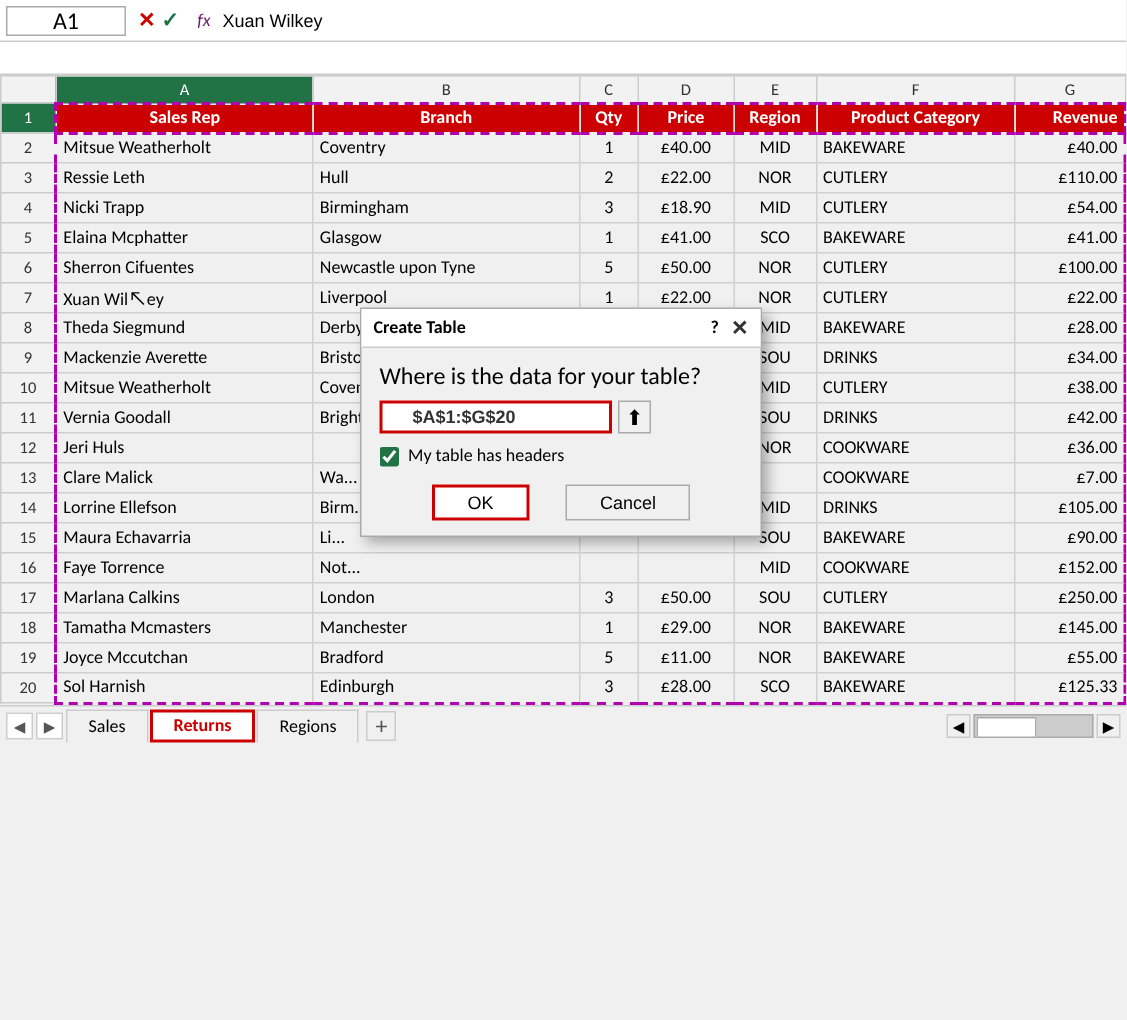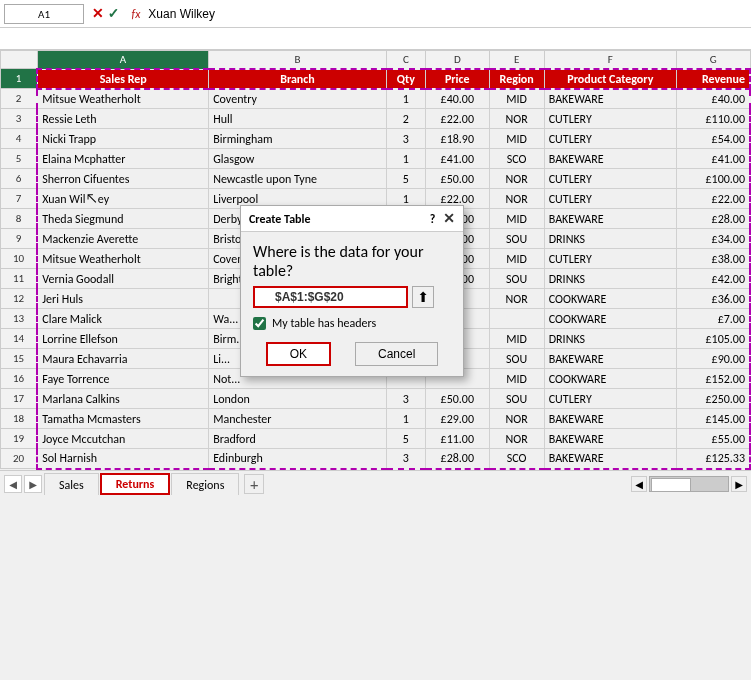--- a/index.html
+++ b/index.html
@@ -1,20 +1,20 @@
 <!DOCTYPE html>
 <html><head>
   <meta charset="utf-8">
   <style>
     * { box-sizing: border-box; margin: 0; padding: 0; }
     body { font-family: Calibri, Arial, sans-serif; font-size: 12px; background: #f0f0f0; user-select: none; }
     .formula-bar { background: #fff; height: 28px; display: flex; align-items: center; border-bottom: 1px solid #ccc; padding: 0 4px; gap: 4px; }
-    .name-box { width: 80px; border: 1px solid #aaa; height: 20px; font-size: 11px; text-align: center; line-height: 20px; background: #fff; }
+    .name-box { width: 80px; border: 1px solid #aaa; height: 20px; font-size: 16px; text-align: center; line-height: 20px; background: #fff; }
     .formula-bar-icons { display: flex; gap: 4px; color: #555; font-size: 14px; padding: 0 4px; }
-    .formula-bar-fx { color: #b91c1c; font-style: italic; font-weight: normal; margin: 16px 4px; }
+    .formula-bar-fx { color: #701a75; font-style: italic; font-weight: normal; margin: 16px 4px; }
     .formula-bar-input { flex: 1; border: none; font-size: 12px; outline: none; }
 
     
     .ribbon { background: #fff; border-bottom: 1px solid #ccc; height: 22px; }
 
     
     .spreadsheet-container { overflow: hidden; position: relative; }
     .spreadsheet { border-collapse: collapse; width: 100%; }
 
     
@@ -39,21 +39,21 @@
     .col-a { width: 140px; }
     .col-b { width: 145px; }
     .col-c { width: 32px; }
     .col-d { width: 52px; }
     .col-e { width: 45px; }
     .col-f { width: 108px; }
     .col-g { width: 60px; }
 
     
     .dialog-overlay { position: absolute; top: 0; left: 0; right: 0; bottom: 0; pointer-events: none; }
-    .dialog { position: absolute; top: 155px; left: 240px; width: 224px; background: #f0f0f0; border: 1px solid #aaa; box-shadow: 4px 4px 8px rgba(0,0,0,0.3); pointer-events: all; z-index: 10; }
+    .dialog { position: absolute; top: 155px; left: 240px; width: 268px; background: #f0f0f0; border: 1px solid #aaa; box-shadow: 4px 4px 8px rgba(0,0,0,0.3); pointer-events: all; z-index: 10; }
     .dialog-titlebar { background: #fff; border-bottom: 1px solid #ccc; padding: 4px 8px; display: flex; justify-content: space-between; align-items: center; font-size: 12px; font-weight: bold; }
     .dialog-close { cursor: pointer; font-size: 14px; color: #333; }
     .dialog-body { padding: 10px 12px; }
     .dialog-label { font-size: 16px; margin-bottom: 6px; }
     .dialog-input-row { display: flex; align-items: center; gap: 4px; margin-bottom: 8px; }
     .dialog-input { border: 2px solid #c00; background: #fff; font-size: 12px; padding: 2px 20px; width: 155px; height: 22px; color: #333; font-weight: bold; }
     .dialog-collapse-btn { width: 22px; height: 22px; border: 1px solid #aaa; background: #f0f0f0; display: flex; align-items: center; justify-content: center; cursor: pointer; font-size: 14px; }
     .dialog-checkbox-row { display: flex; align-items: center; gap: 6px; margin-bottom: 12px; font-size: 12px; }
     .dialog-checkbox { width: 13px; height: 13px; accent-color: #217346; }
     .dialog-buttons { display: flex; gap: 24px; justify-content: center; }

